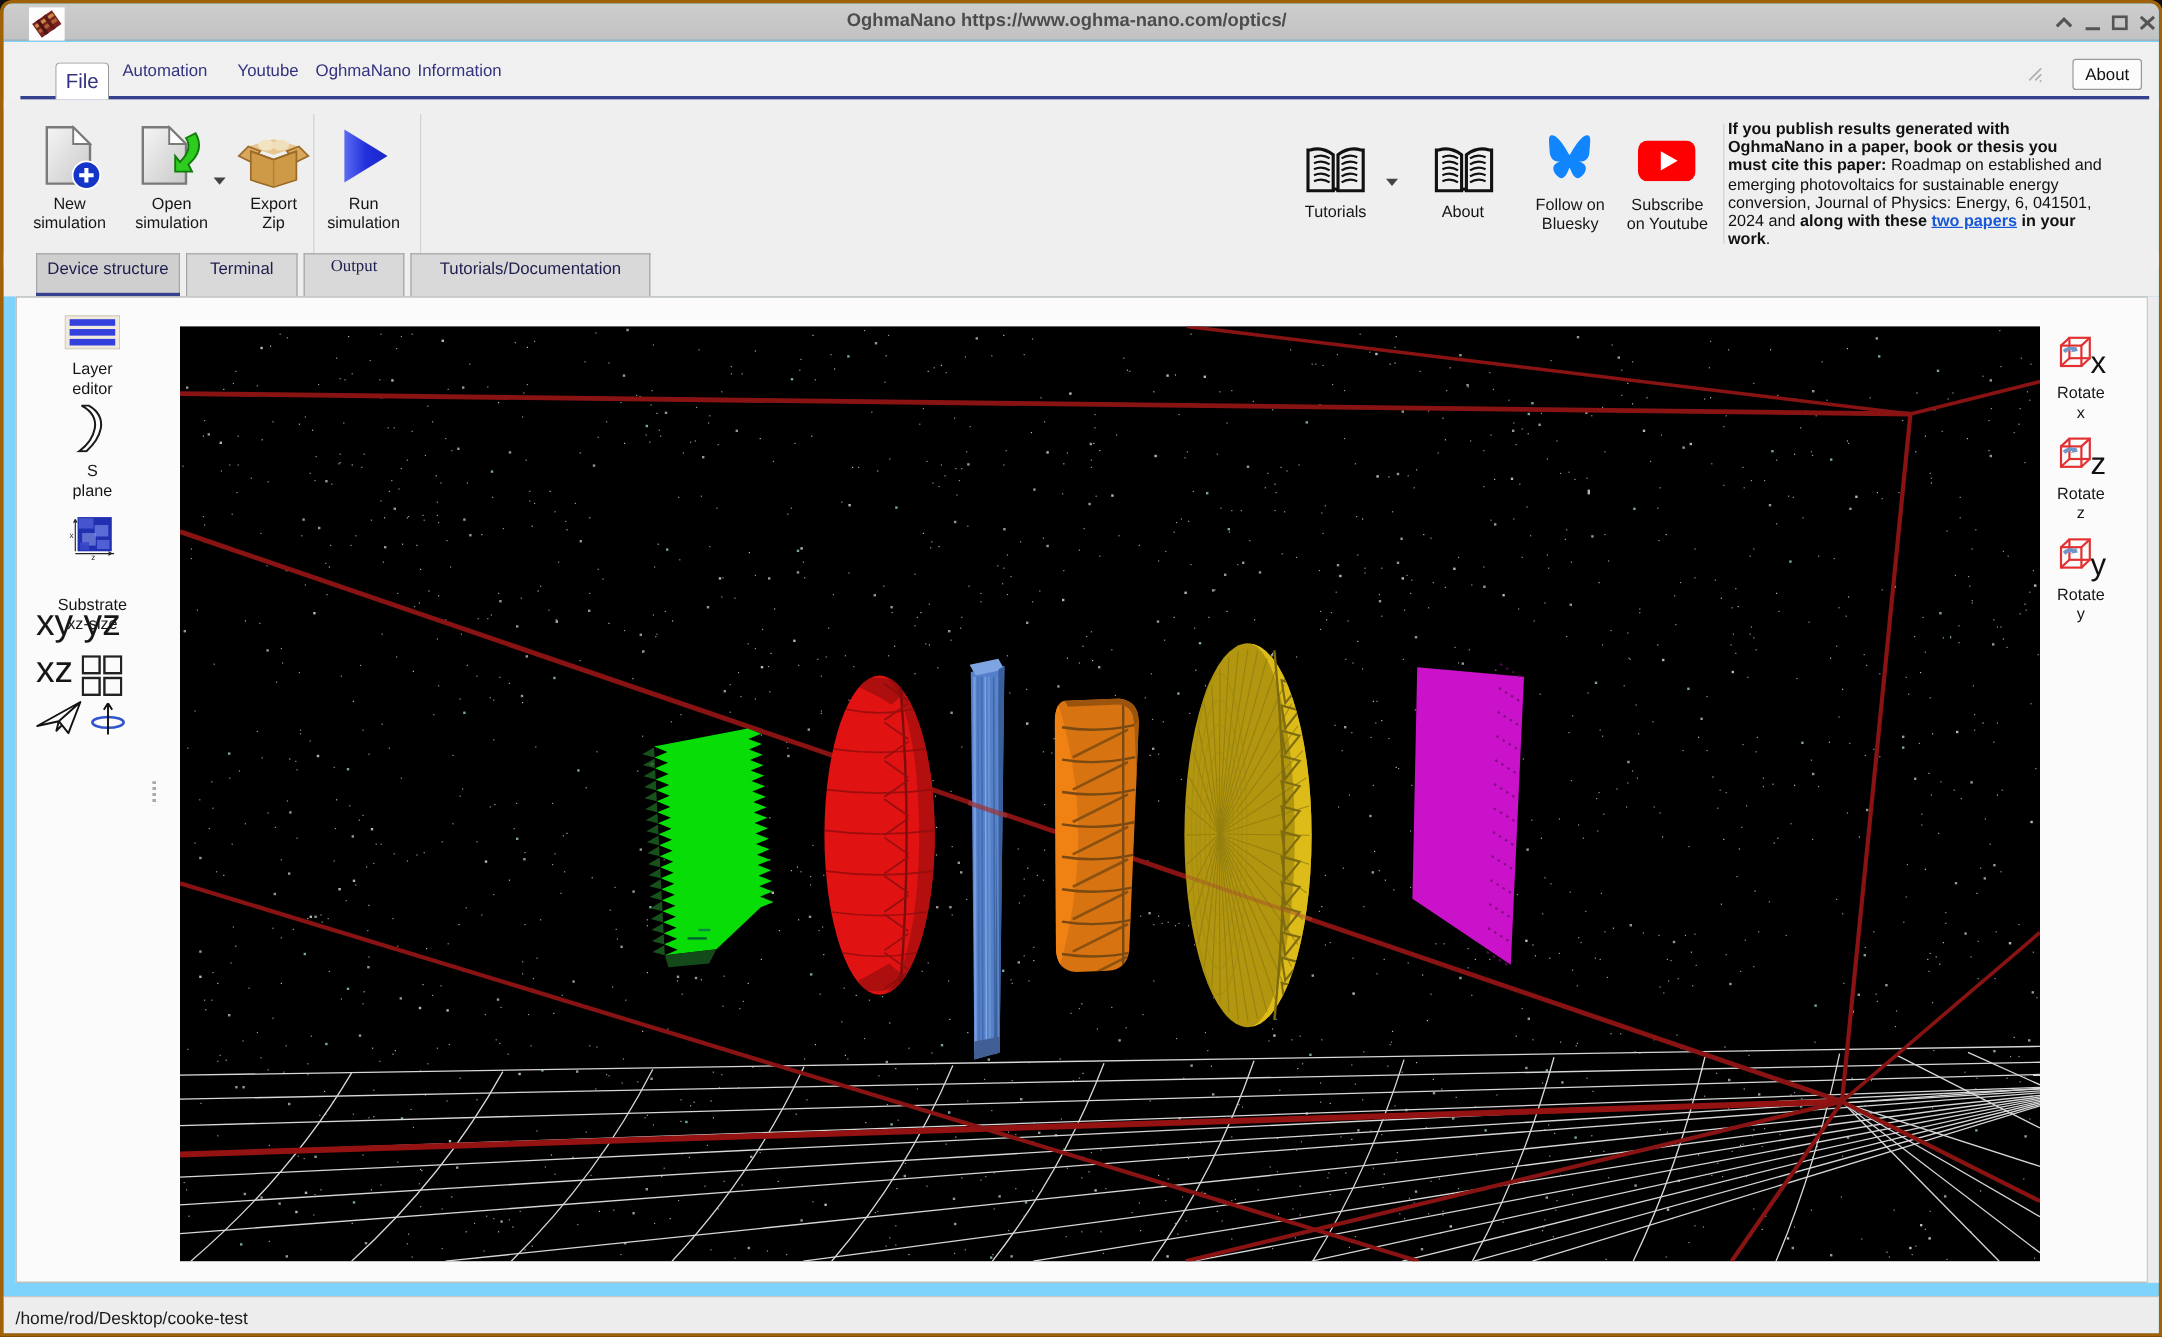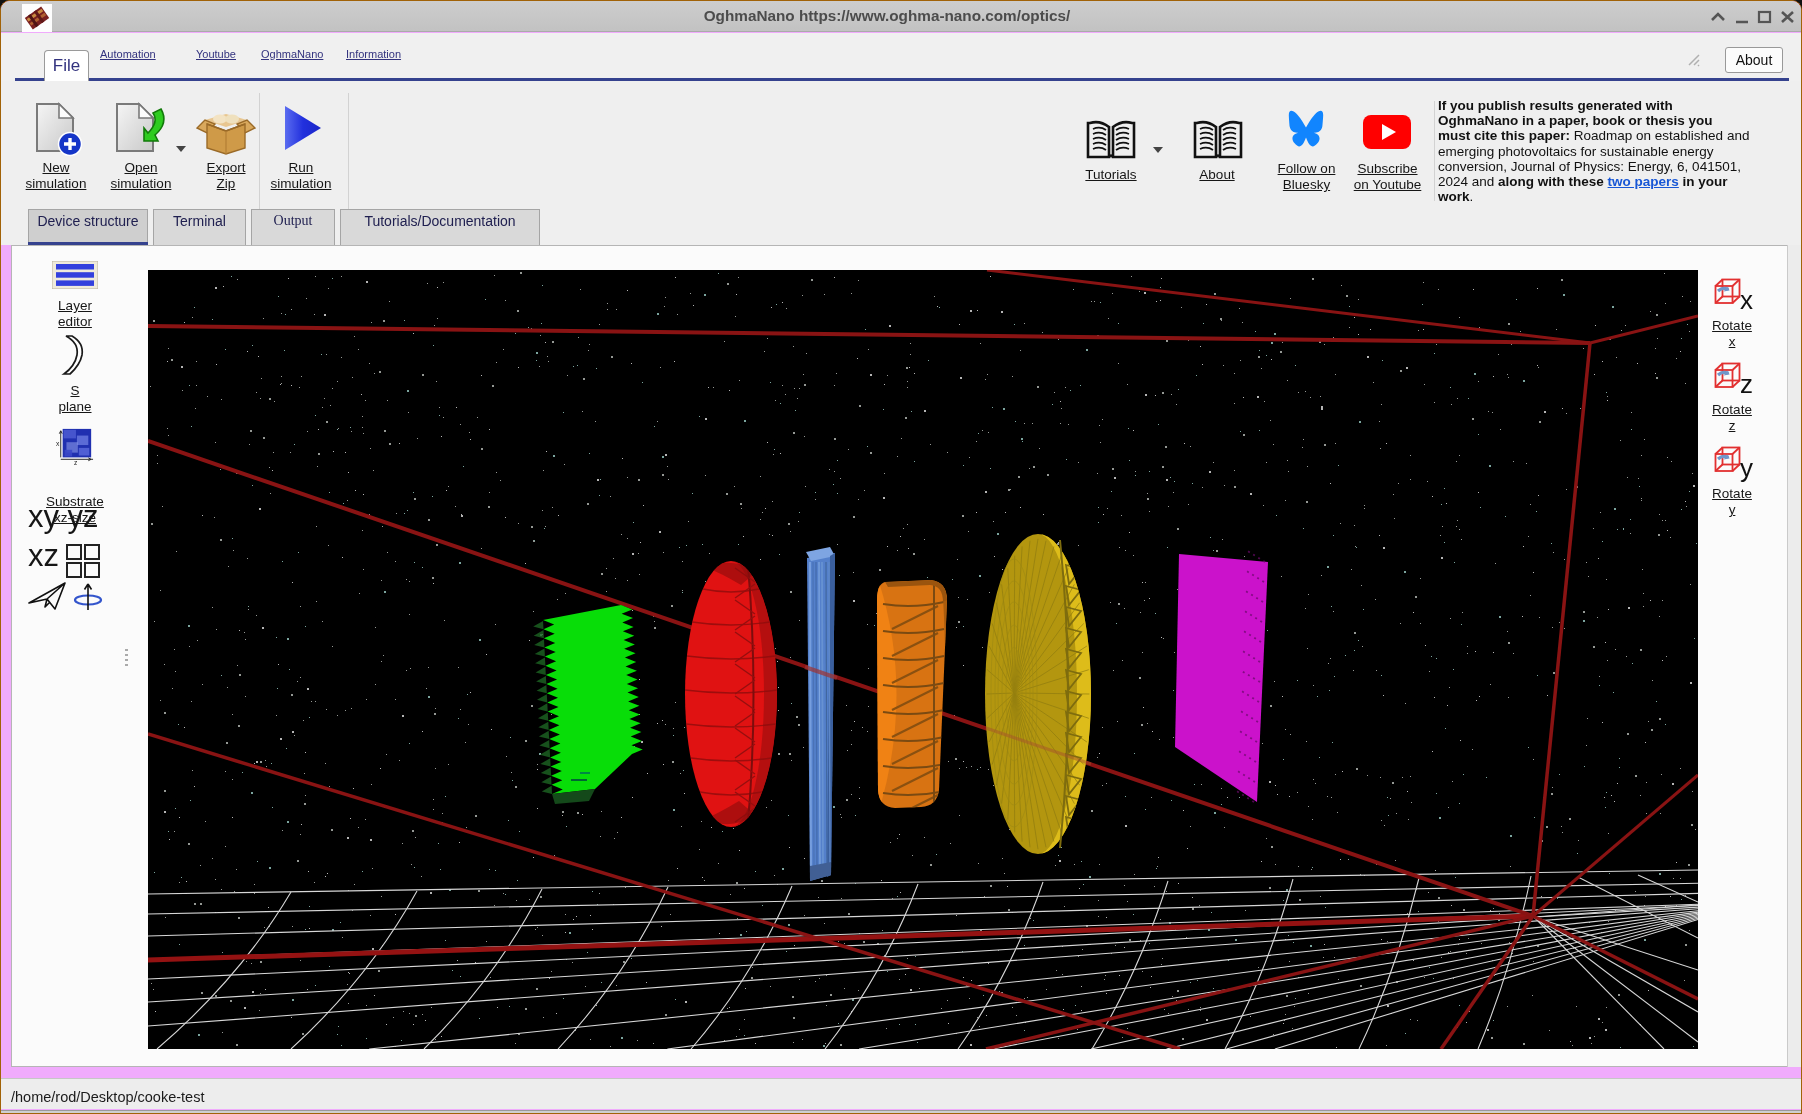--- a/index.html
+++ b/index.html
@@ -1,19 +1,19 @@
 <!DOCTYPE html>
 <html><head><meta charset="utf-8">
 <style>
 * { margin:0; padding:0; box-sizing:border-box; }
 body { width:1802px; height:1114px; background:#111; font-family:"Liberation Sans", sans-serif; overflow:hidden; }
-#win { position:absolute; inset:0; background:#f0abfc; border-radius:10px 10px 0 0; overflow:hidden; border:1px solid #a16207; }
+#win { position:absolute; inset:0; background:#7dd3fc; border-radius:10px 10px 0 0; overflow:hidden; border:3px solid #a16207; }
 .abs { position:absolute; }
-.lbl { position:absolute; font-size:13.5px; color:#161616; text-align:center; line-height:16px;text-decoration:underline; }
-.tab { position:absolute; top:47px; font-size:11px; color:#32327e;text-decoration:underline; }
+.lbl { position:absolute; font-size:13.5px; color:#161616; text-align:center; line-height:16px; }
+.tab { position:absolute; top:47px; font-size:14px; color:#32327e; }
 .stab { position:absolute; top:208px; height:39px; background:#d9d9d9; border:1px solid #a5a5a5; border-bottom:none; font-size:14px; color:#202050; text-align:center; line-height:22px; }
 </style></head>
 <body>
 <div id="win">
 
   <div class="abs" style="left:0;top:0;width:1802px;height:31px;background:linear-gradient(#cdcdcd,#c2c2c2);border-bottom:1px solid #aaa"></div>
   <svg width="30" height="28" viewBox="0 0 30 28" style="position:absolute;left:21px;top:3px">
 <rect x="0" y="0" width="30" height="28" fill="#fdfdfd"></rect>
 <g transform="translate(15,14) rotate(-35) translate(-10,-7)">
 <rect x="0" y="0" width="20" height="14" fill="#7a2020"></rect>

